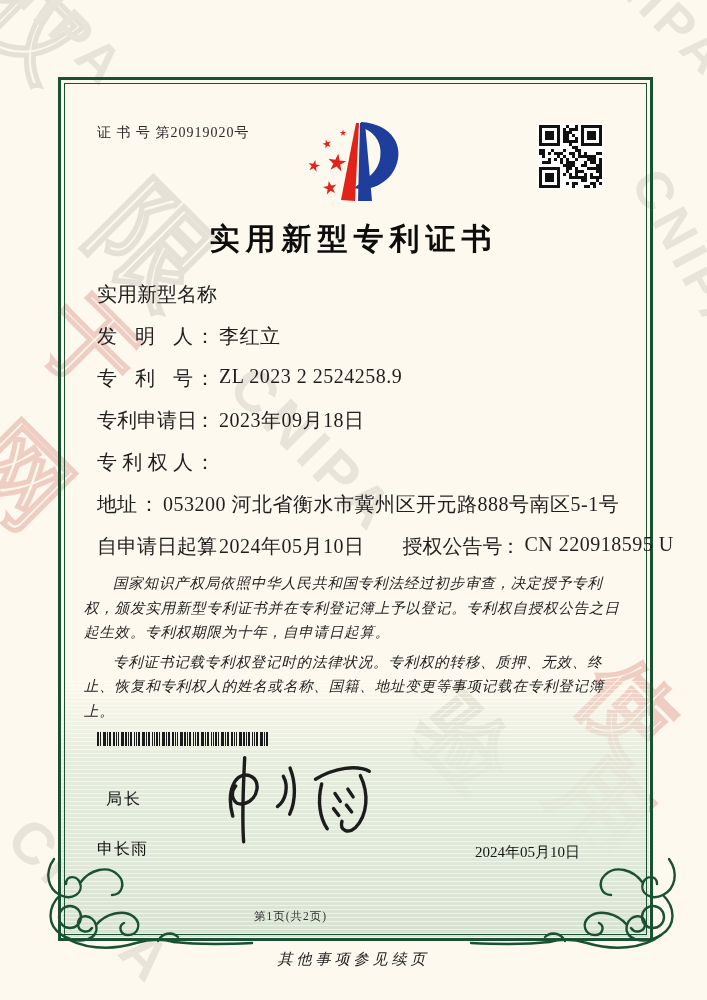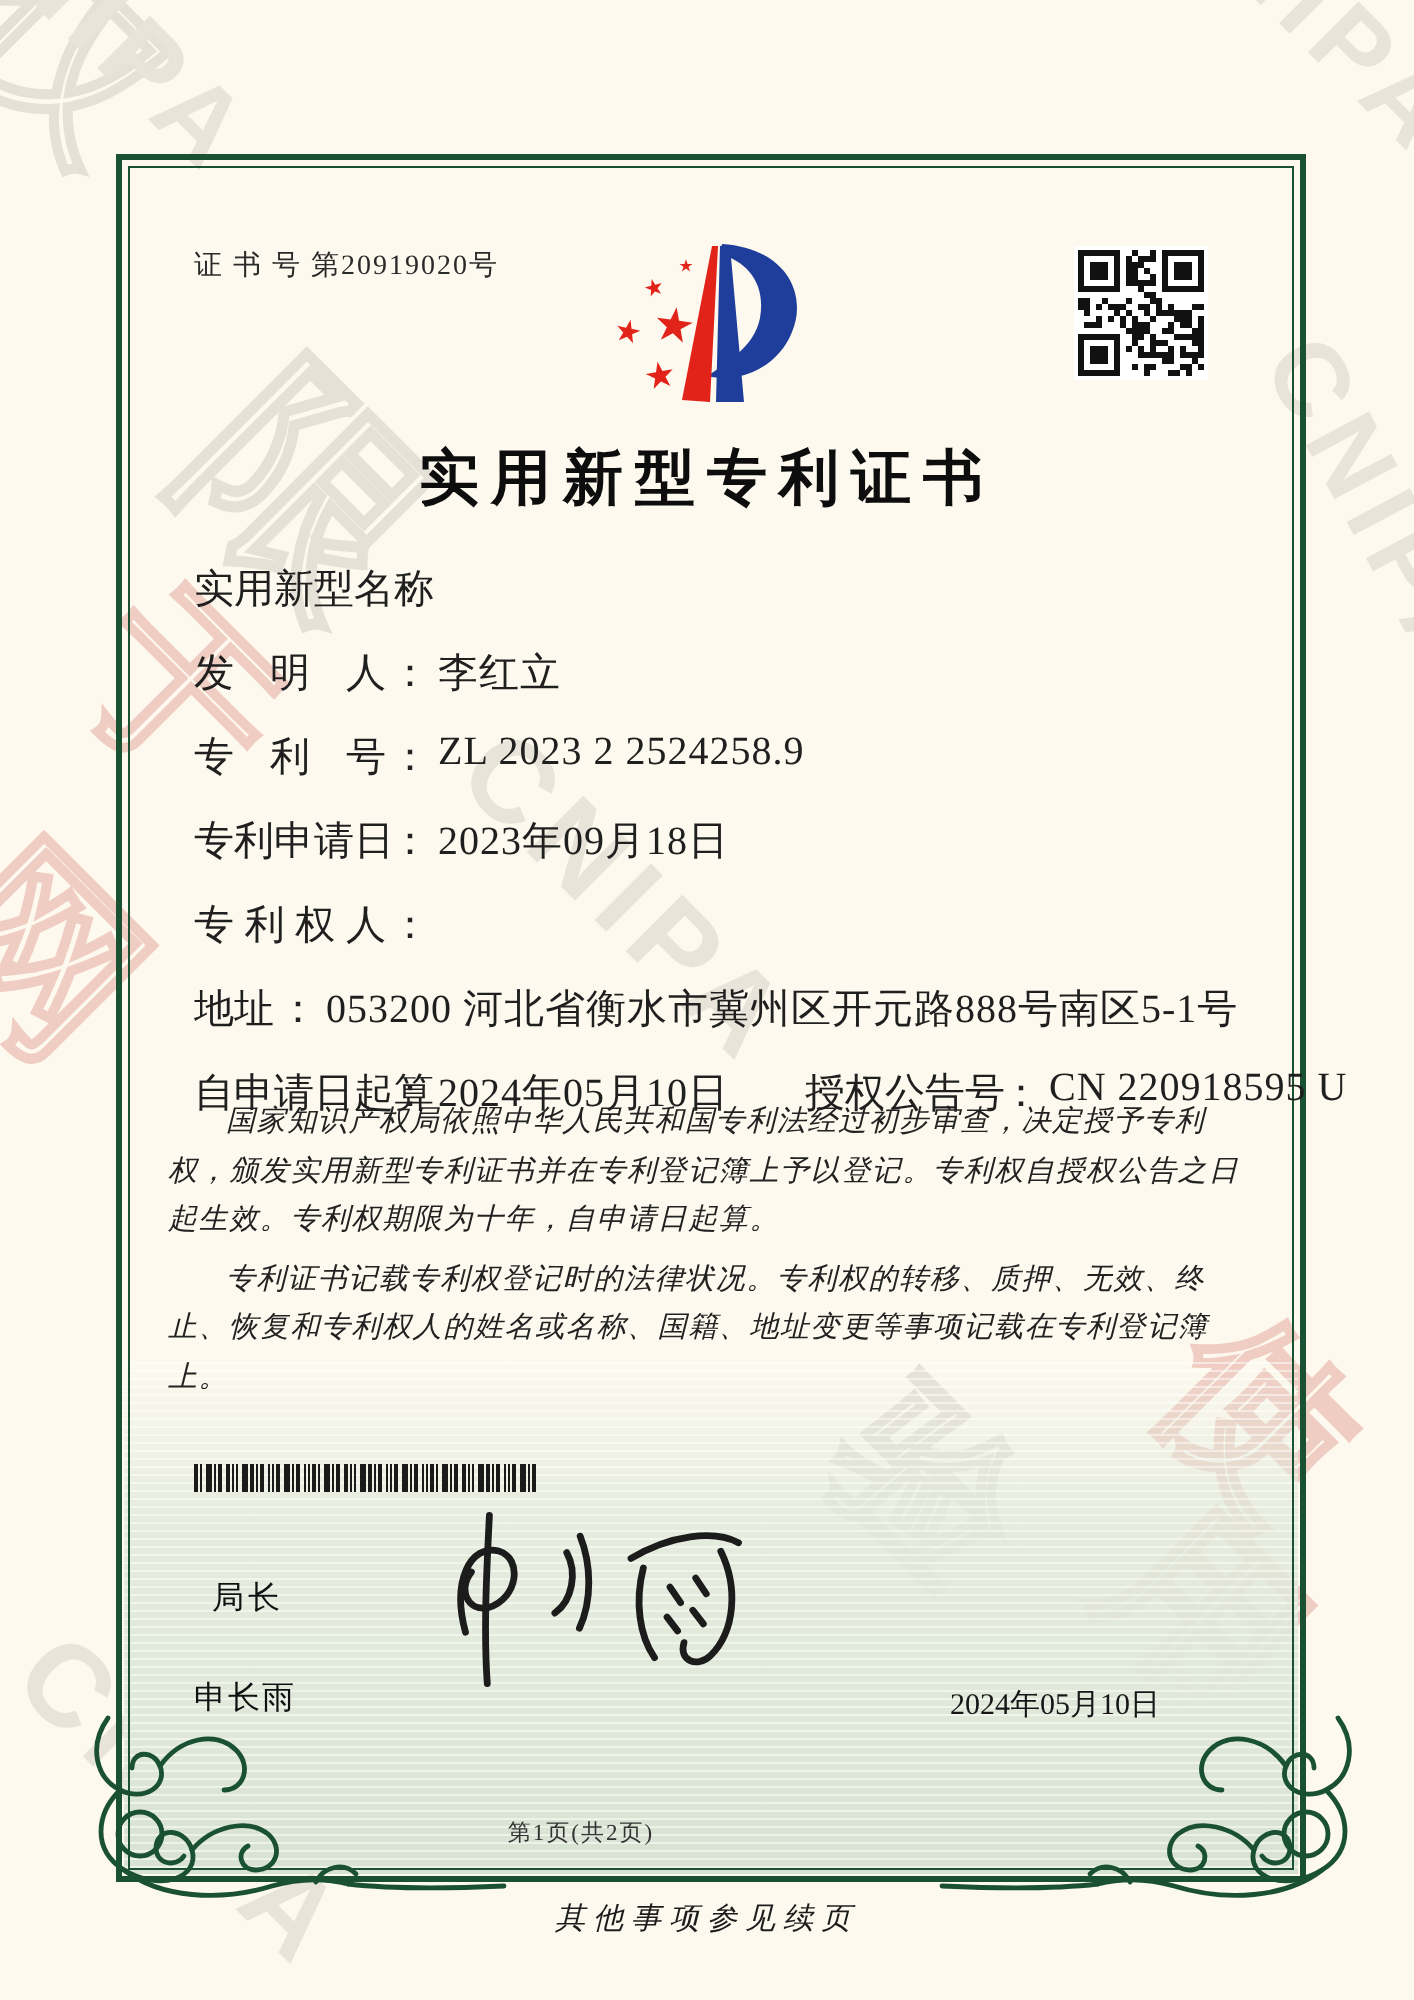--- a/index.html
+++ b/index.html
@@ -27,21 +27,21 @@
   .title{position:absolute;left:0;top:219px;width:707px;text-align:center;font-size:30px;
          font-weight:700;letter-spacing:6px;color:#0d0d0d;}
   
   .fields{position:absolute;left:97px;top:281px;width:515px;font-size:20px;}
   .f-row{display:flex;align-items:flex-start;height:25px;margin-bottom:17px;white-space:nowrap;}
   .f-label{display:inline-block;width:96px;text-align:justify;text-align-last:justify;color:#1f1f1f;}
   .f-colon{margin:0 4px 0 2px;}
   .f-value{letter-spacing:.5px;color:#1f1f1f;}
   .f-group2{margin-left:38px;display:flex;}
   
-  .paras{position:absolute;left:84px;top:549px;width:541px;font-size:14.5px;line-height:24.5px;
+  .paras{position:absolute;left:84px;top:571px;width:541px;font-size:14.5px;line-height:24.5px;
          font-style:italic;letter-spacing:.8px;color:#222;}
   .paras p{margin:0 0 5px 0;text-indent:2em;}
   
   .barcode{position:absolute;left:97px;top:732px;}
   .sig-label{position:absolute;left:106px;top:789px;font-size:16px;letter-spacing:2px;
              font-family:Liberation Sans, sans-serif;color:#111;}
   .sig-name{position:absolute;left:97px;top:839px;font-size:16px;letter-spacing:1px;
             font-family:"Liberation Sans","DejaVu Sans",sans-serif;color:#111;}
   .sig-script{position:absolute;left:196px;top:740px;}
   .grant-date{position:absolute;left:445px;top:843px;width:165px;text-align:center;font-size:15px;color:#161616;}

